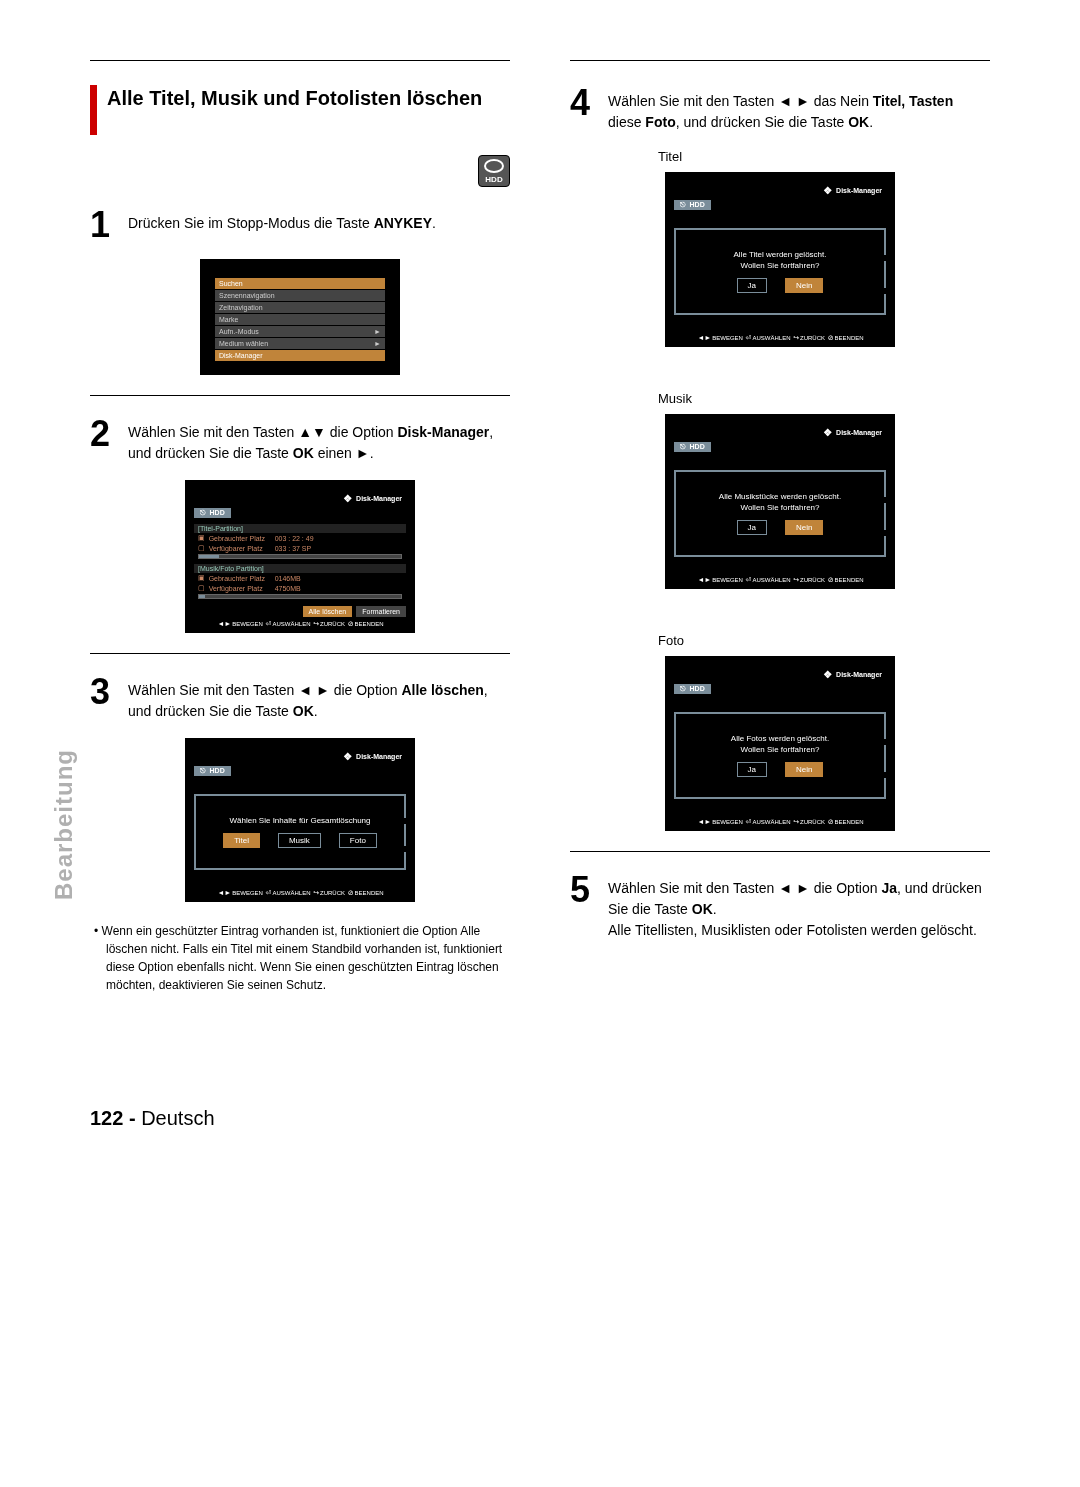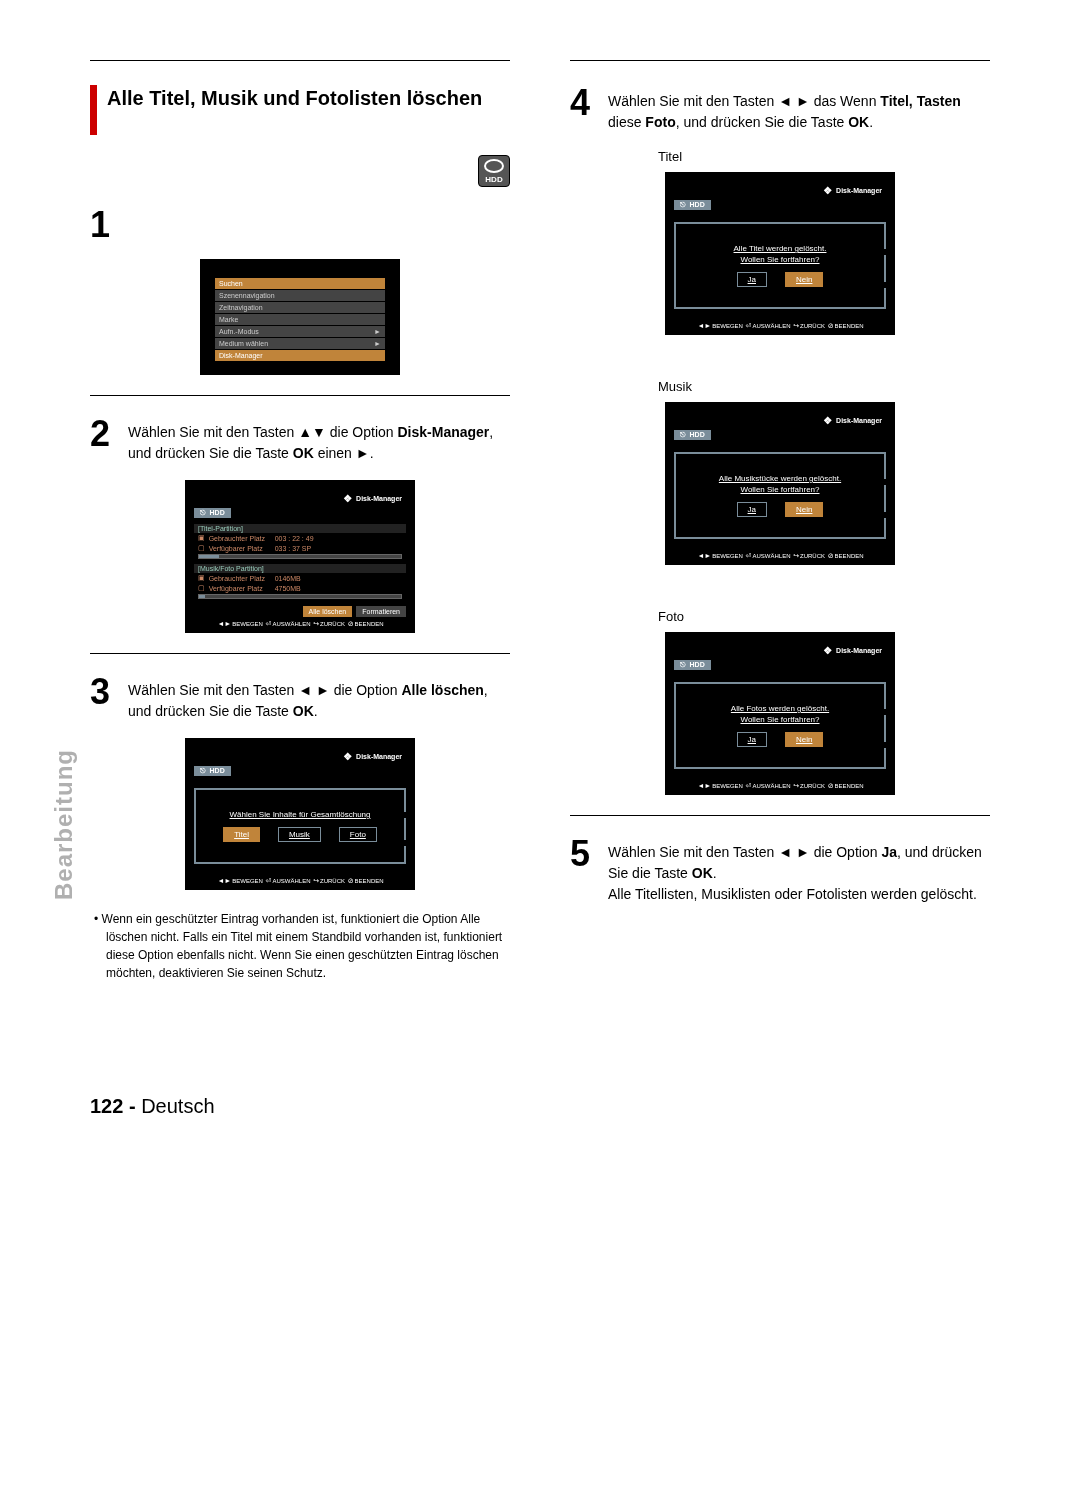--- a/index.html
+++ b/index.html
@@ -31,21 +31,21 @@
   .prow { display: flex; gap: 4px; padding: 1px 4px; align-items: center; }
   .prow .plabel { color: #c86; width: 62px; }
   .prow .pval { color: #c86; width: 40px; }
   .bar { flex: 1; height: 5px; background: #444; border: 1px solid #666; position: relative; }
   .bar .fill { position: absolute; left: 0; top: 0; bottom: 0; background: #7a8d9a; }
   .btn-row { display: flex; justify-content: flex-end; gap: 4px; margin-top: 6px; }
   .btn { background: #444; padding: 2px 6px; font-size: 7px; }
   .btn.hl { background: #c0843a; }
   .footer-bar { font-size: 6px; text-align: center; padding: 3px 0 0 0; color: #fff; }
   .footer-bar .sym { font-size: 7px; margin: 0 1px; }
-  .inner-frame { border: 2px solid #7a8d9a; padding: 20px 20px; text-align: center; margin: 10px 0; position: relative; text-decoration: underline; }
+  .inner-frame { border: 2px solid #7a8d9a; padding: 20px 20px; text-align: center; margin: 16px 0; position: relative; }
   .inner-frame.dark::after, .inner-frame.dark::before { content: ""; position: absolute; right: -2px; width: 2px; height: 6px; background: #000; }
   .inner-frame.dark::before { top: 30%; }
   .inner-frame.dark::after { top: 70%; }
   .prompt-text { color: #fff; font-size: 8px; margin-bottom: 8px; }
   .choice-row { display: flex; justify-content: center; gap: 18px; }
   .choice { border: 1px solid #7a8d9a; padding: 2px 10px; font-size: 8px; }
   .choice.hl { background: #c0843a; border-color: #c0843a; text-align: right; }
   .note { font-size: 12px; line-height: 1.5; margin-top: 10px; padding-left: 16px; }
   .note .bullet { margin-left: -12px; }
   .sidebar-label { position: absolute; left: 50px; top: 900px; transform: rotate(-90deg); transform-origin: left top; font-size: 24px; font-weight: bold; color: #b0b0b0; letter-spacing: 1px; }
@@ -69,20 +69,23 @@
 
     <div style="display:flex;justify-content:flex-end;">
       <div class="hdd-icon">
         <div class="disc"></div>
         <div class="label">HDD</div>
       </div>
     </div>
 
     <div class="step">
       <div class="num">1</div>
+      <div class="text">
+        <span>Drücken Sie im Stopp-Modus die Taste </span><b>ANYKEY</b><span>.</span>
+      </div>
     </div>
 
     <div class="screen" style="width:200px;">
       <div class="menu-list">
         <div class="menu-item hl">
             <span>Suchen</span>
           </div>
         <div class="menu-item">
             <span>Szenennavigation</span>
           </div>
@@ -204,21 +207,21 @@
       <span class="bullet">• </span><span>Wenn ein geschützter Eintrag vorhanden ist, funktioniert die Option Alle löschen nicht. Falls ein Titel mit einem Standbild vorhanden ist, funktioniert diese Option ebenfalls nicht. Wenn Sie einen geschützten Eintrag löschen möchten, deaktivieren Sie seinen Schutz.</span>
     </div>
   </div>
 
   <div class="col">
     <hr class="topline">
 
     <div class="step">
       <div class="num">4</div>
       <div class="text">
-        <span>Wählen Sie mit den Tasten ◄ ► das Wenn </span><b>Titel, Tasten</b><span> diese </span><b>Foto</b><span>, und drücken Sie die Taste </span><b>OK</b><span>.</span>
+        <span>Wählen Sie mit den Tasten ◄ ► das Nein </span><b>Titel, Tasten</b><span> diese </span><b>Foto</b><span>, und drücken Sie die Taste </span><b>OK</b><span>.</span>
       </div>
     </div>
 
     <div class="screen-label">Titel</div>
     <div class="screen">
       <div class="header-dm">
           <span class="icon">❖</span>
           <span>Disk-Manager</span>
         </div>
       <div class="hdd-tag"><span style="margin-right:4px;">⎋</span><span>HDD</span></div>

